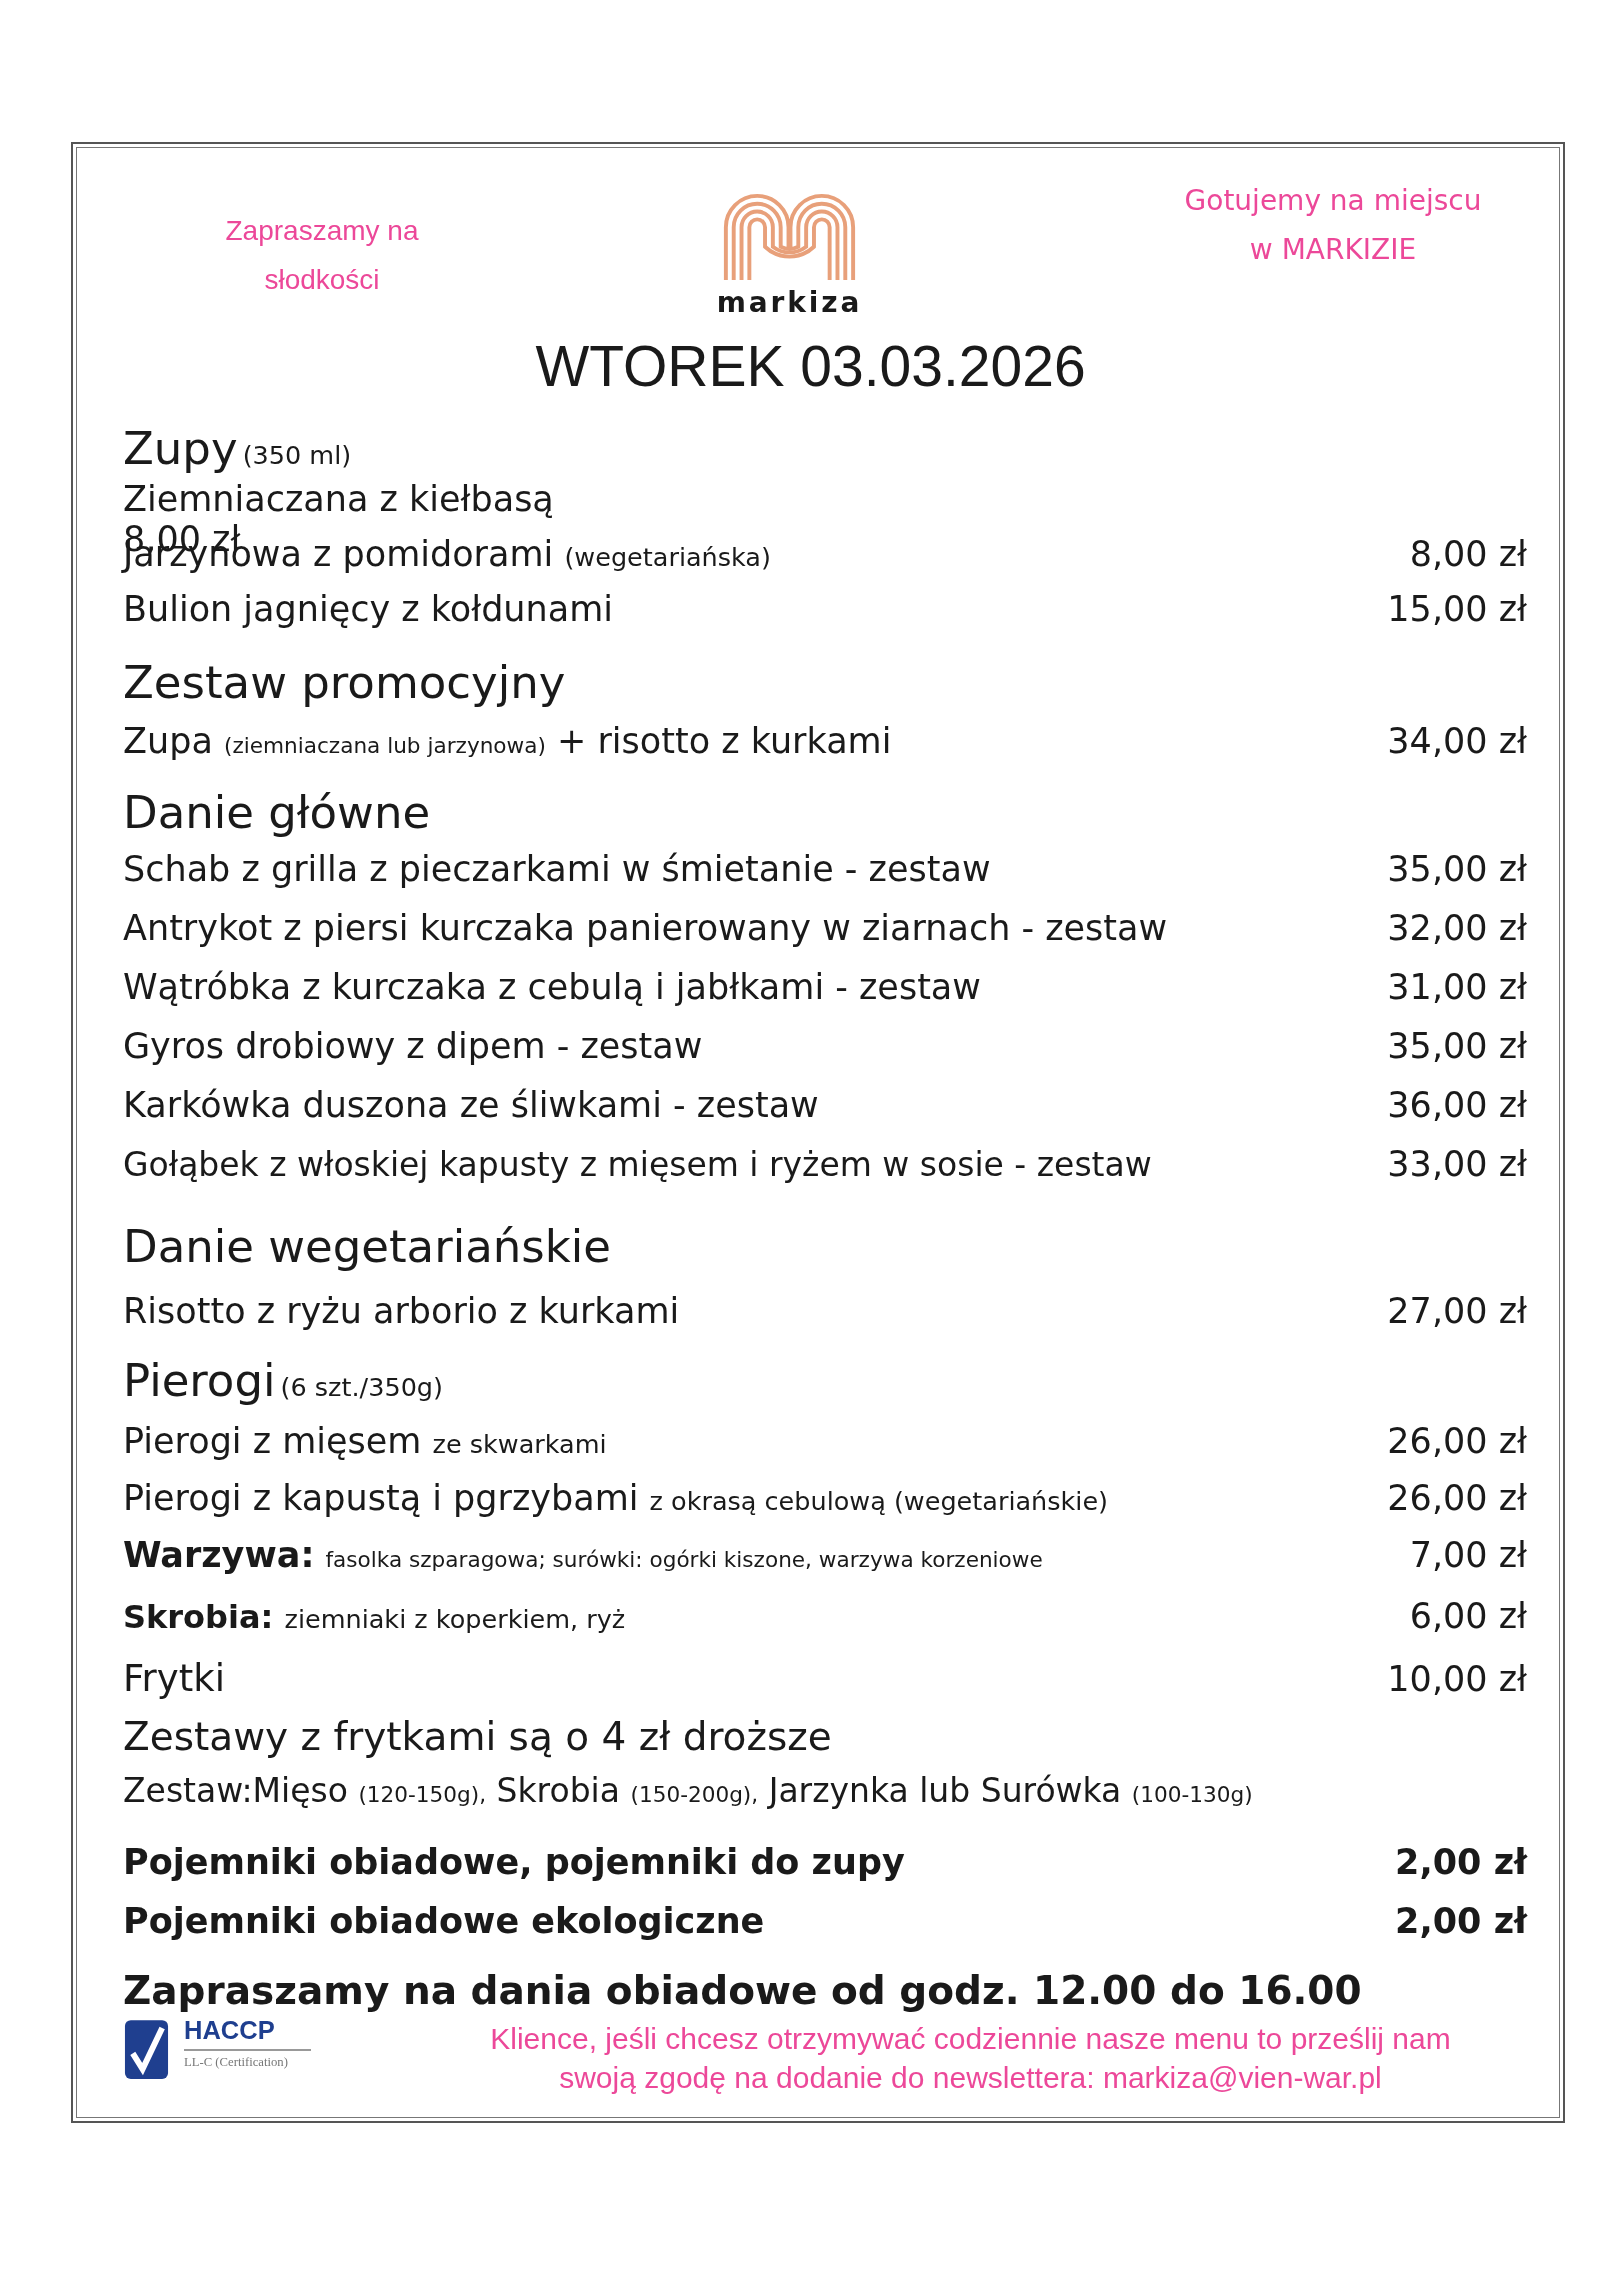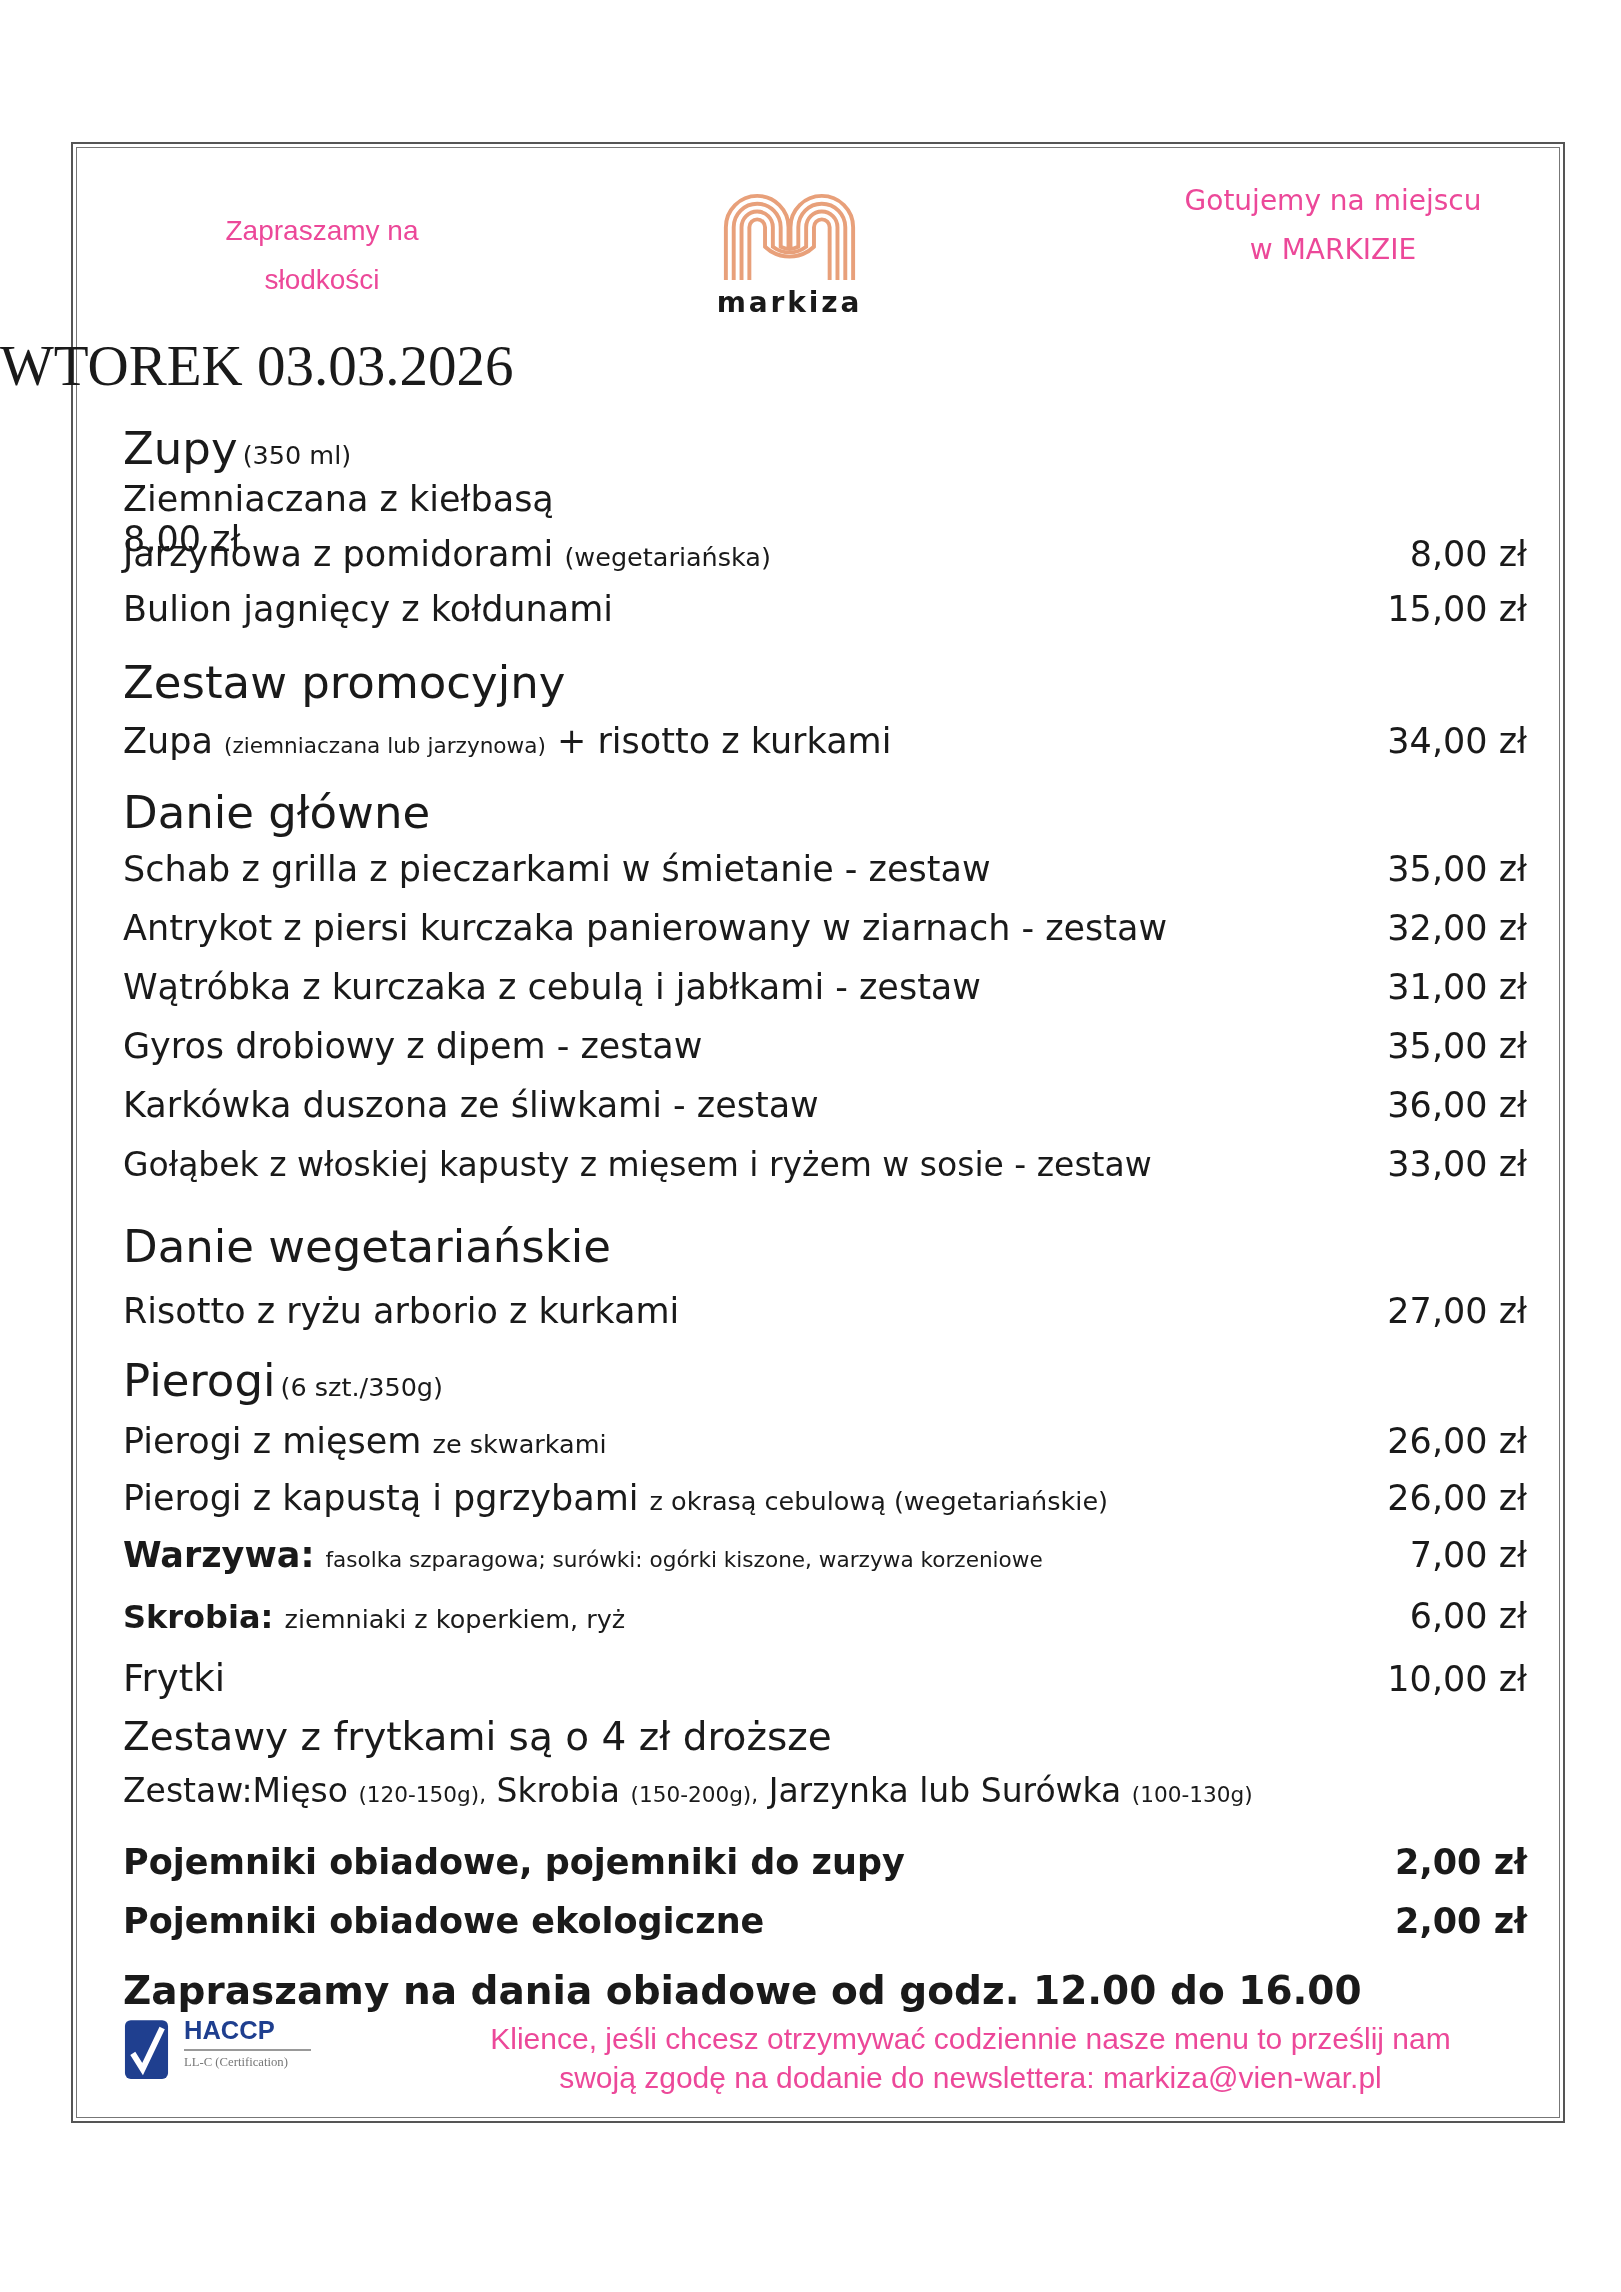--- a/index.html
+++ b/index.html
@@ -4,21 +4,21 @@
 <style>
   html, body { margin:0; padding:0; background:#ffffff; }
   body { width:1621px; height:2293px; position:relative; font-family:"DejaVu Sans", sans-serif; color:#1a1a1a; overflow:hidden; }
   .frame { position:absolute; left:71px; top:142px; width:1494px; height:1981px; border:2.9px double #555; box-sizing:border-box; outline:1px solid #777; outline-offset:-6.9px; }
   .red { color:#ec4899; }
   .side-left { position:absolute; left:180px; top:206px; width:284px; text-align:center; font-size:28px; line-height:49px; font-family:"Liberation Sans", sans-serif; }
   .side-right { position:absolute; left:1147px; top:176px; width:372px; text-align:center; font-size:28px; line-height:49px; font-family:"DejaVu Sans", sans-serif; }
   .logo { position:absolute; left:716px; top:188px; width:147px; height:147px; }
   .logo svg { display:block; margin:0 auto; }
   .logo-text { text-align:center; font-weight:bold; font-size:28px; letter-spacing:2.9px; margin-top:3.9px; font-family:"DejaVu Sans", sans-serif; color:#1a1a1a; }
-  .title { position:absolute; left:0; width:1621px; top:333px; text-align:left; font-size:57px; font-family:Liberation Serif, serif; letter-spacing:0px; }
+  .title { position:absolute; left:0; width:1621px; top:333px; text-align:center; font-size:57px; font-family:Liberation Sans, sans-serif; letter-spacing:0px; }
   .content { position:absolute; left:123px; top:412px; width:1404px; }
   .row { display:flex; justify-content:space-between; align-items:baseline; font-size:35px; font-family:"DejaVu Sans", sans-serif; }
   .row .name { white-space:nowrap; }
   .row .price { white-space:nowrap; text-align:right; }
   .small { font-size:25.5px;margin-top:6px; }
   .tiny { font-size:21.6px; }
   .sect { font-size:45px; font-family:"DejaVu Sans", sans-serif; }
   .bold { font-weight:bold; }
   .haccp { position:absolute; left:123px; top:2016px; width:196px; height:69px; }
   .news { position:absolute; left:392px; top:2019px; width:1157px; text-align:center; font-family:"Liberation Sans", sans-serif; font-size:30px; line-height:39px; }

